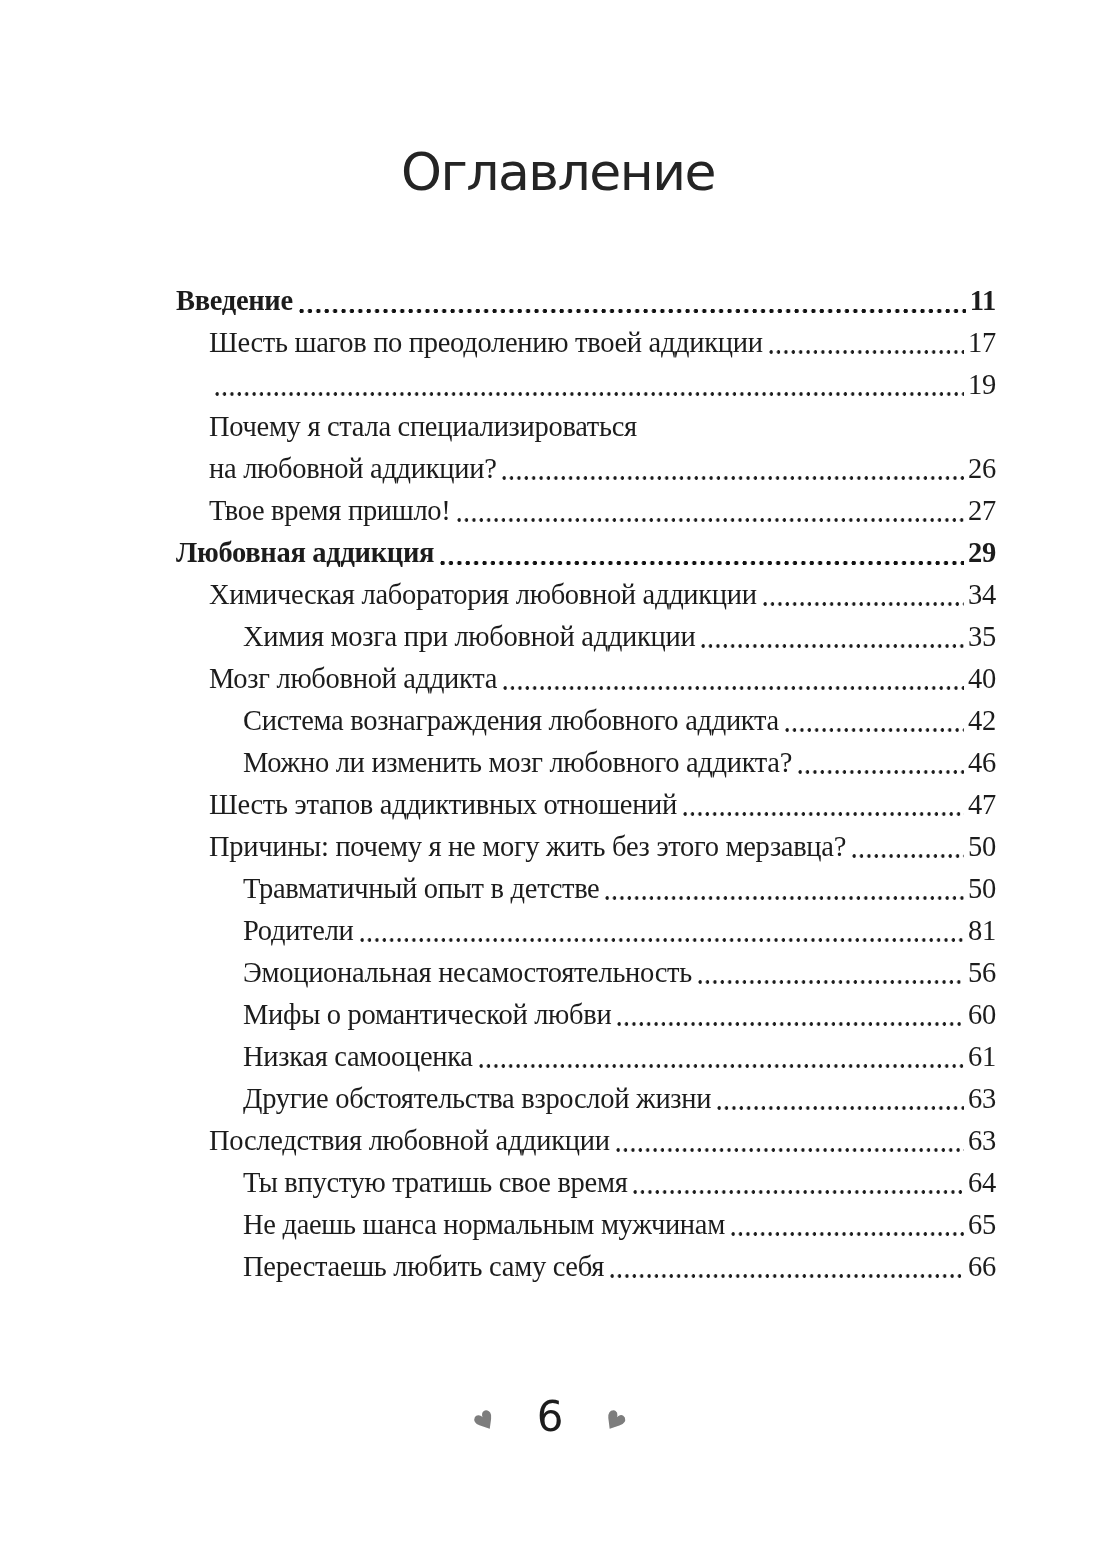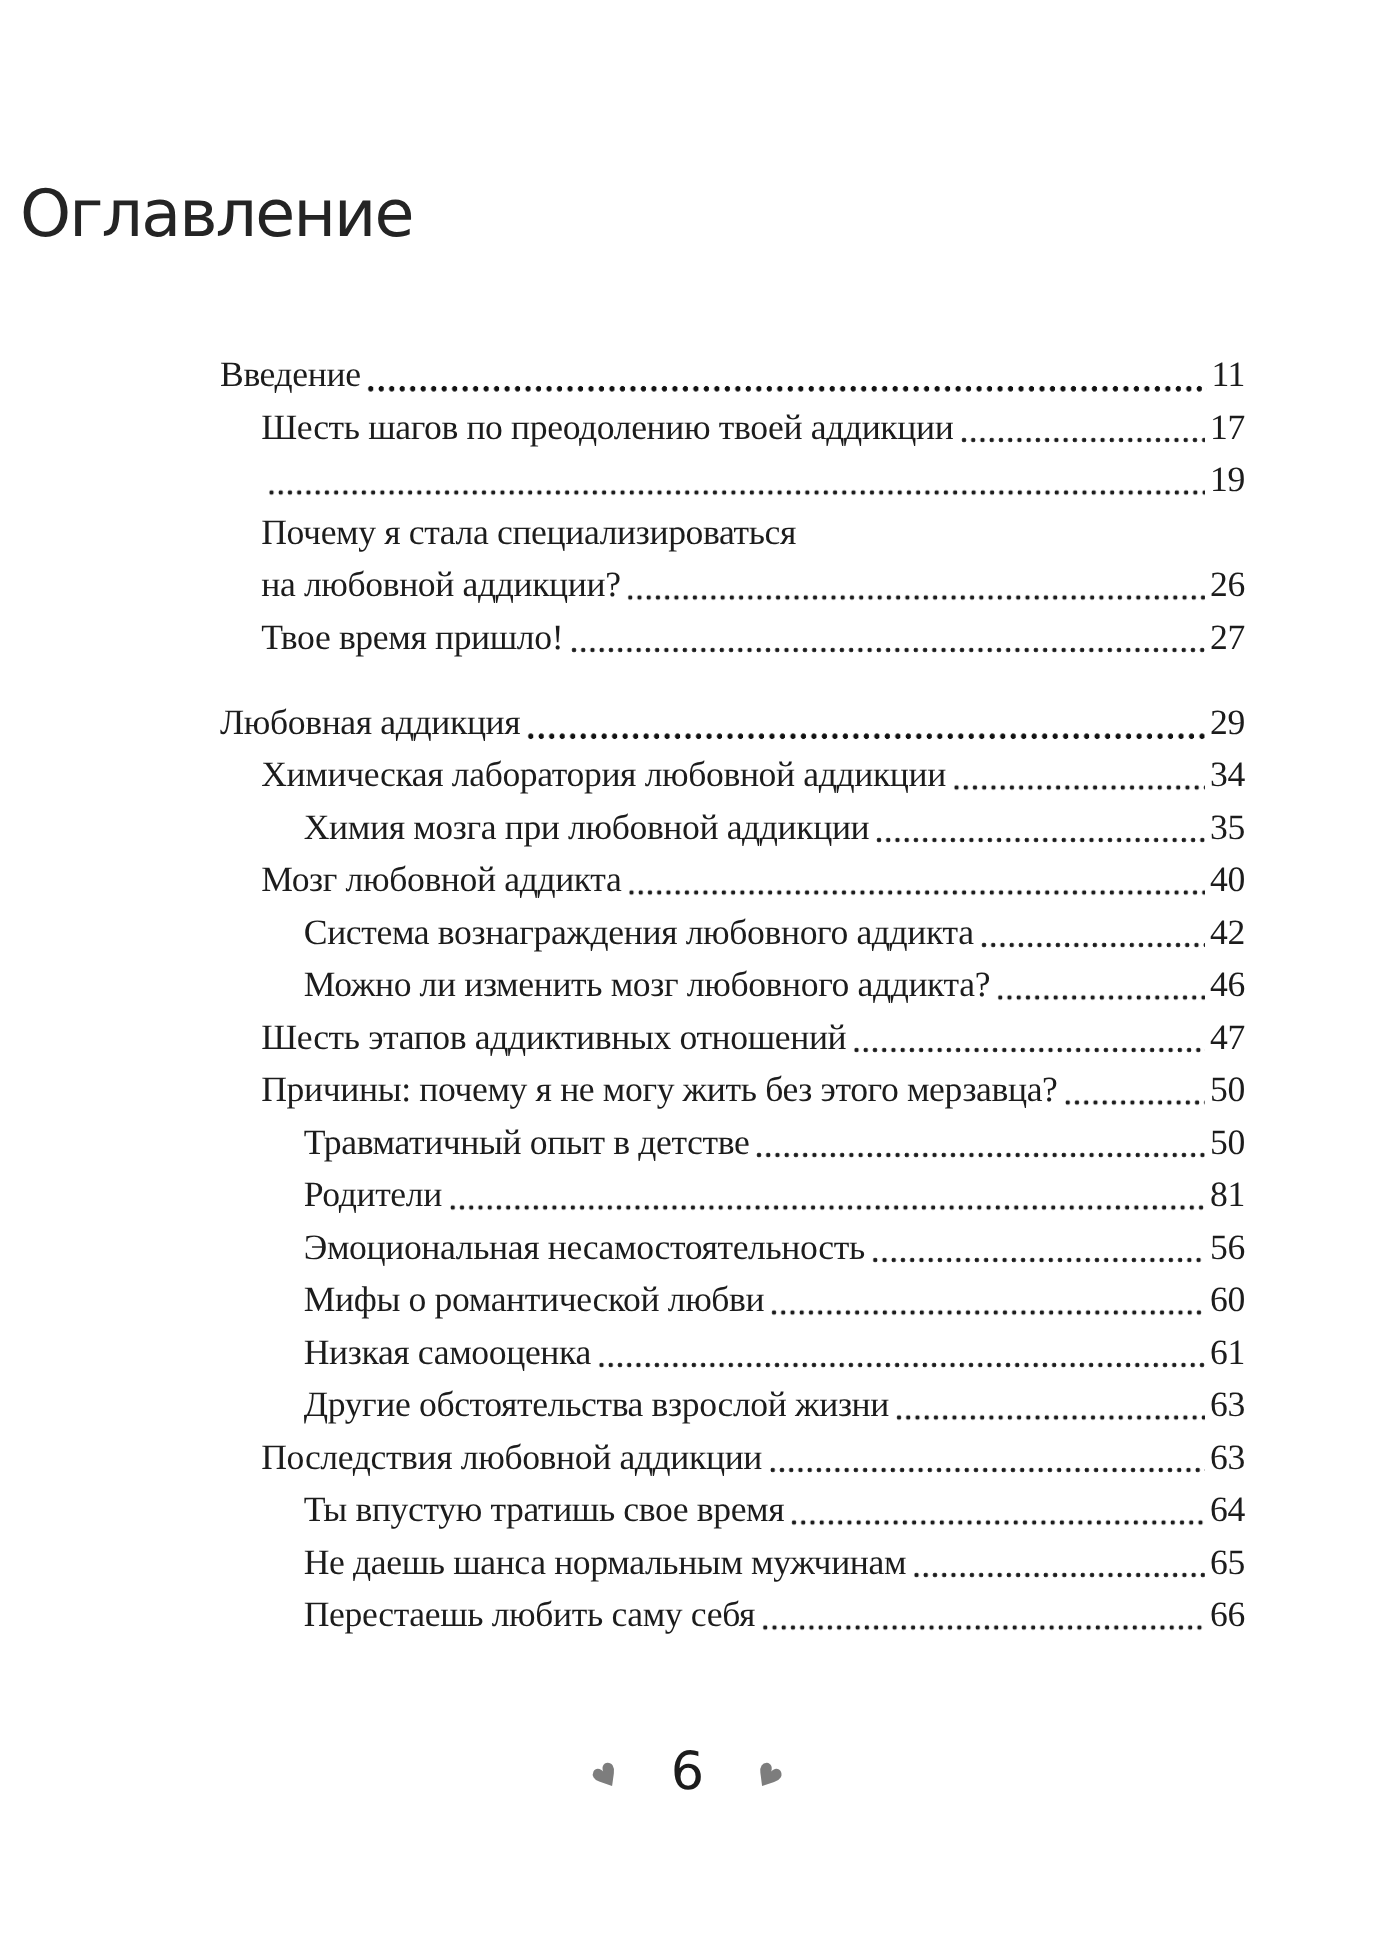--- a/index.html
+++ b/index.html
@@ -7,43 +7,43 @@
     width: 1100px;
     height: 1549px;
     background: #ffffff;
     position: relative;
     overflow: hidden;
     font-family: "Liberation Serif", serif;
     color: #1c1c1c;
   }
   .title {
     margin: 142px 0 0 16px;
-    text-align: left;
+    text-align: center;
     font-family: "DejaVu Sans", sans-serif;
     font-weight: 400;
     font-size: 52px;
     line-height: 60px;
     letter-spacing: -1.5px;
     color: #242424;
   }
   .toc {
     margin: 78px 104px 0 176px; 
   }
   .entry {
     display: flex;
     align-items: baseline;
     height: 42px;
     font-size: 28.5px;
     letter-spacing: -0.3px;
     line-height: 42px;
   }
   .entry.lvl1 { padding-left: 33px; }
   .entry.lvl2 { padding-left: 67px; }
-  .entry.bold { font-weight: normal; }
-  .entry.gap  { margin-top: 26px; }
+  .entry.bold { font-weight: bold; }
+  .entry.gap  { }
   .label { white-space: nowrap; }
   .dots {
     flex: 1 1 auto;
     min-width: 10px;
     align-self: flex-end;
     height: 6px;
     margin: 0 4px 9px 6px;
     background-image: radial-gradient(circle at 2.2px 3px, #1c1c1c 1.55px, rgba(0,0,0,0) 2px);
     background-repeat: repeat-x;
     background-size: 7.4px 6px;

